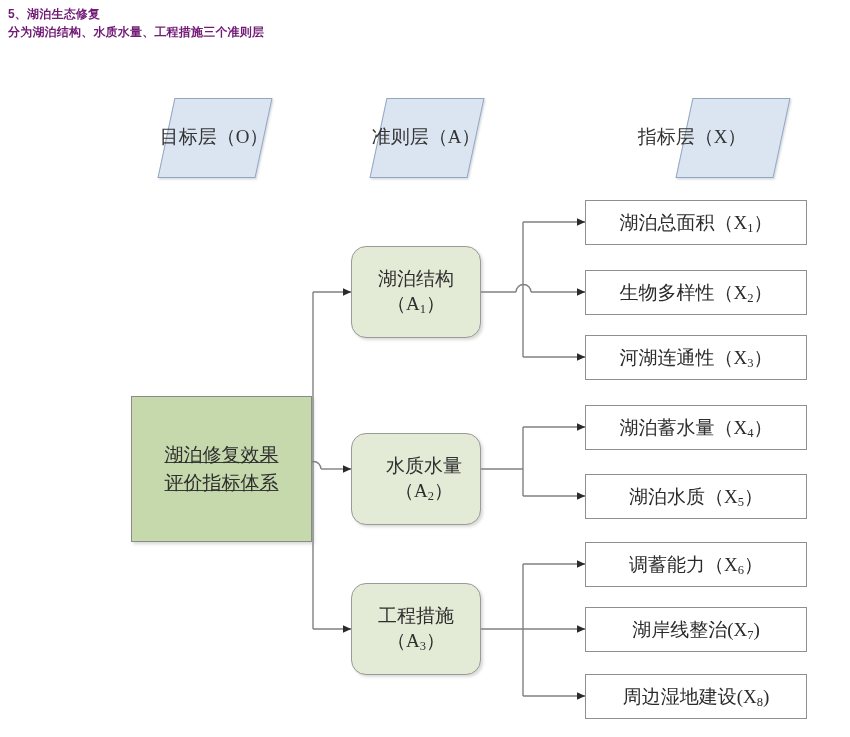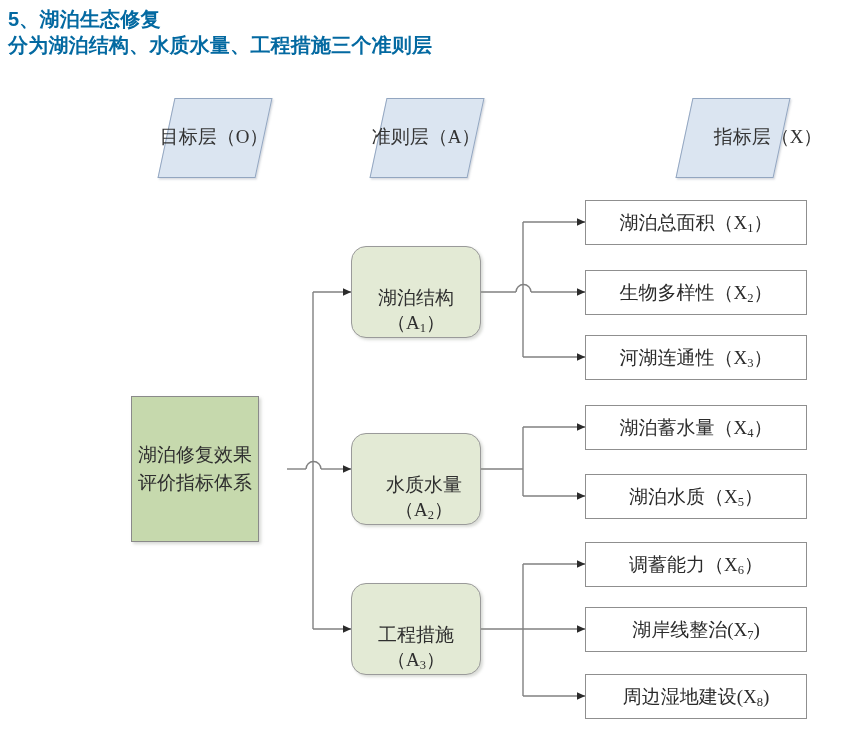--- a/index.html
+++ b/index.html
@@ -17,27 +17,27 @@
     height: 737px;
     overflow: hidden;
     background: #ffffff;
   }
 
   
   .hdr {
     position: absolute;
     left: 8px;
     font-weight: bold;
-    font-size: 20px;
+    font-size: 12px;
     letter-spacing: 0.2px;
-    color: #0369a1;
+    color: #701a75;
     white-space: nowrap;
   }
   #hdr-line1 { top: 6px; }
-  #hdr-line2 { top: 32px; text-align: right; }
+  #hdr-line2 { top: 24px; text-align: right; }
 
   
   #wires {
     position: absolute;
     left: 0; top: 0;
     width: 850px;
     height: 737px;
     pointer-events: none;
   }
 
@@ -64,29 +64,30 @@
     line-height: 1.32;
     color: #333333;
     white-space: nowrap;
   }
 
   
   #goal-box {
     position: absolute;
     left: 131px;
     top: 396px;
-    width: 128px;
+    width: 181px;
     height: 146px;
     background: #c6d9ad;
     border: 1px solid #8a8a8a;
     box-shadow: 2px 2px 3px rgba(140,145,135,0.35);
     display: flex;
     align-items: center;
     justify-content: center;
     box-sizing: border-box;
+    text-decoration: underline;
   }
   #goal-label {
     font-family: "Liberation Serif", "DejaVu Serif", serif;
     font-size: 19px;
     line-height: 1.5;
     text-align: center;
     color: #2f2f2f;
     width: 124px;
   }
 
@@ -96,21 +97,21 @@
     left: 351px;
     width: 130px;
     height: 92px;
     background: #e3ead5;
     border: 1px solid #9a9a9a;
     border-radius: 15px;
     box-shadow: 2px 2px 3px rgba(140,145,135,0.33);
     display: flex;
     flex-direction: column;
     align-items: center;
-    justify-content: flex-end;
+    justify-content: center;
     box-sizing: border-box;
     font-family: "Liberation Serif", "DejaVu Serif", serif;
     font-size: 19px;
     line-height: 1.35;
     color: #2f2f2f;
     white-space: nowrap;
   }
 
   
   .ind {
@@ -186,21 +187,21 @@
     <span>（O）</span>
   </div>
 
   <div class="plgm" style="left:378px; top:98px;"></div>
   <div class="plgm-txt" style="left:371px; top:98px;">
     <span>准则层</span>
     <span>（A）</span>
   </div>
 
   <div class="plgm" style="left:684px; top:98px;"></div>
-  <div class="plgm-txt" style="left:713px; top:98px;">
+  <div class="plgm-txt" style="left:637px; top:98px;">
     <span>指标层</span>
     <span>（X）</span>
   </div>
 
   <div id="goal-box">
     <div id="goal-label">湖泊修复效果评价指标体系</div>
   </div>
 
   <div class="crit" style="top:246px;">
     <span>湖泊结构</span>

